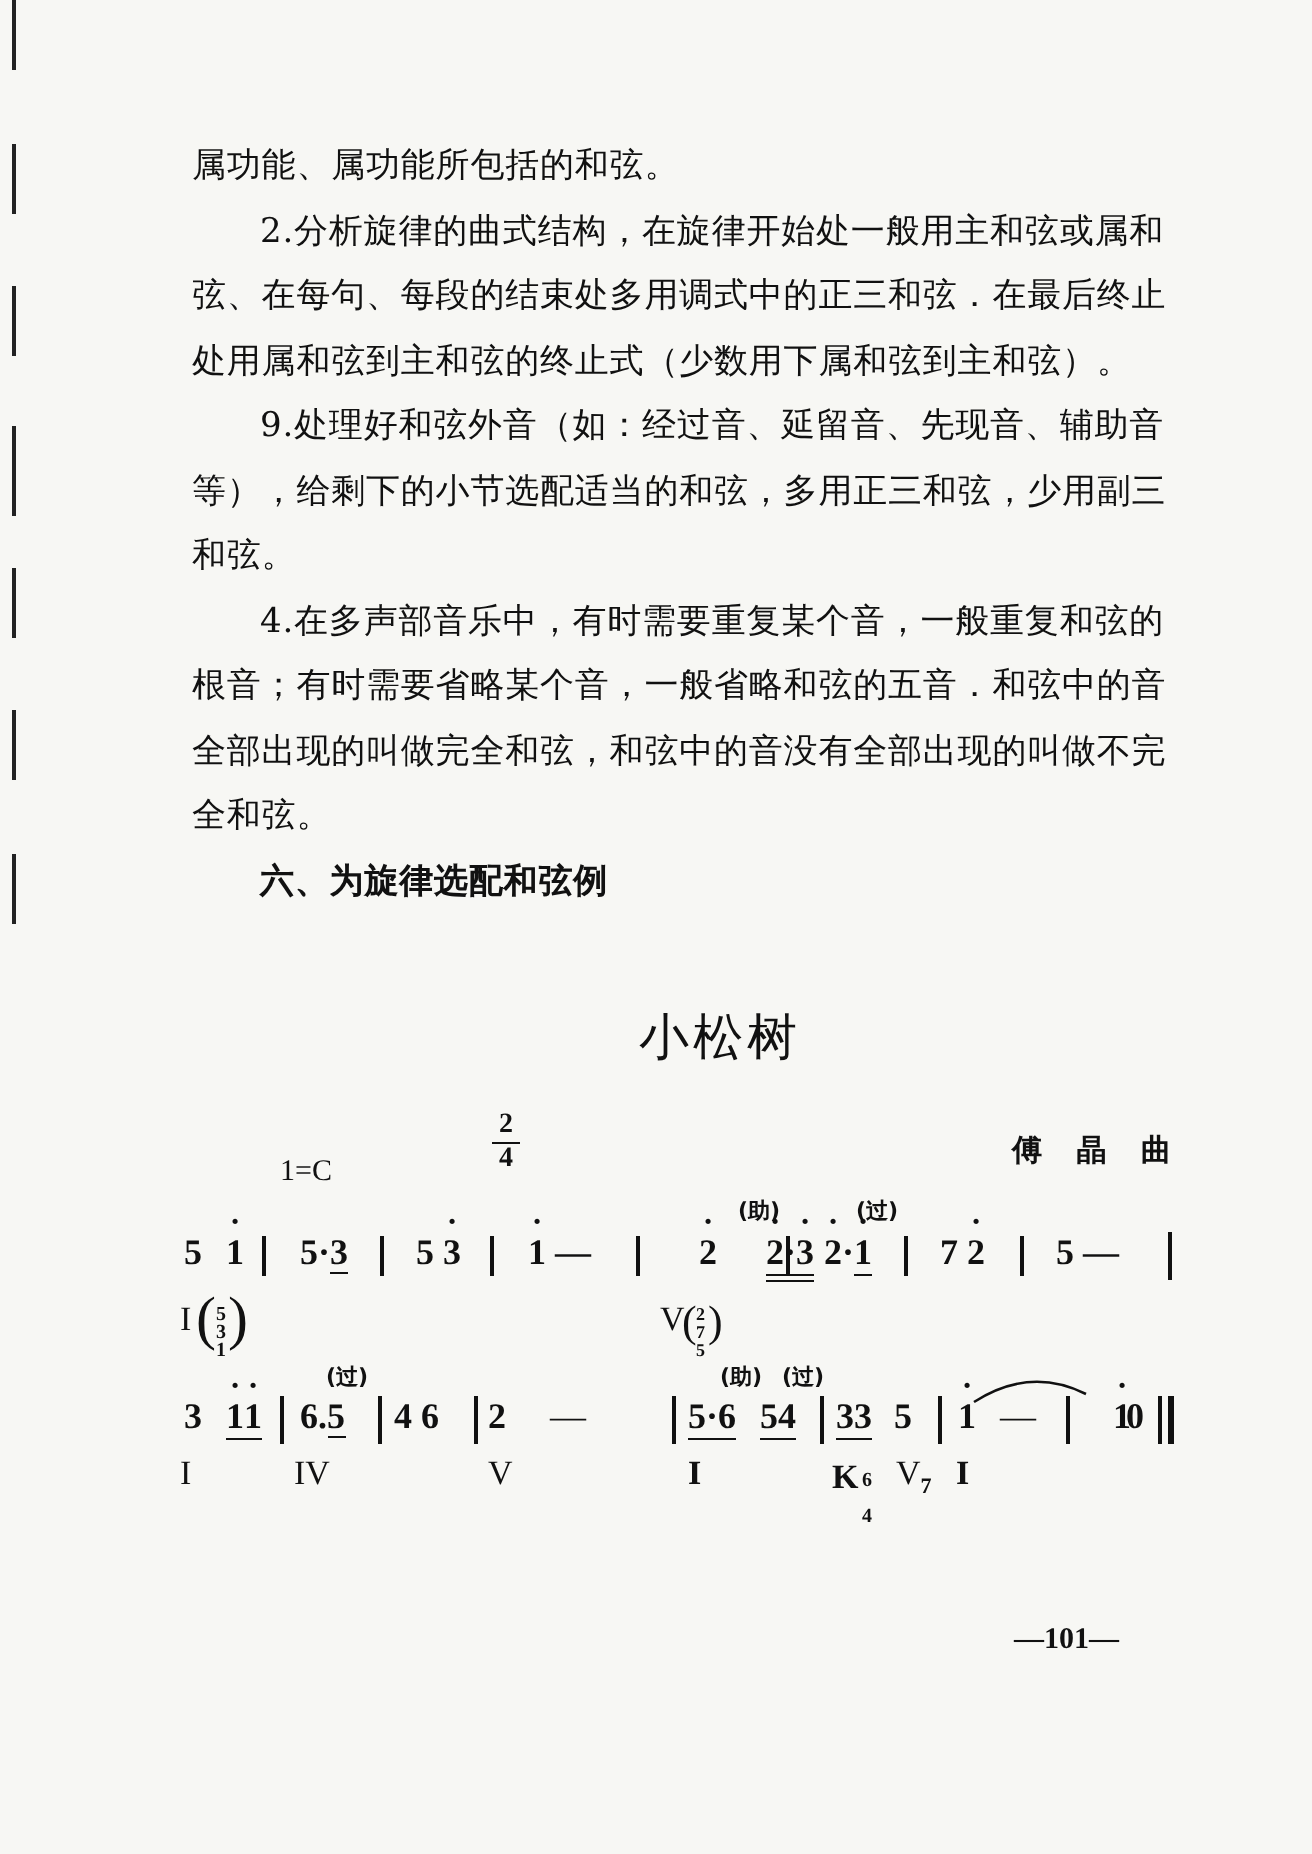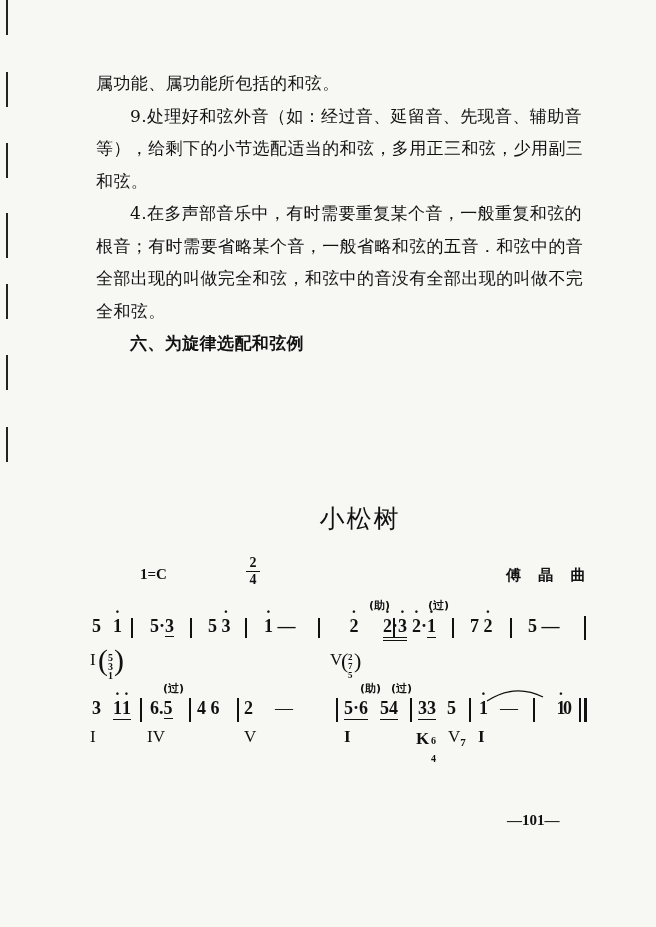--- a/index.html
+++ b/index.html
@@ -19,21 +19,21 @@
     font-size: 17px; line-height: 32.5px; letter-spacing: 0.4px;
   }
   .text-block p { margin: 0; }
   .indent { text-indent: 34px; }
   .section-heading { font-weight: bold; text-indent: 34px; }
 
   .song-title {
     position: absolute; top: 502px; left: 0; width: 656px;
     text-align: center; font-size: 25px; letter-spacing: 2px; padding-left: 32px;
   }
-  .key { position: absolute; top: 566px; left: 140px; font-size: 15px; font-weight: bold; font-family: "Liberation Serif", serif; }
+  .key { position: absolute; top: 578px; left: 140px; font-size: 15px; font-weight: normal; font-family: "Liberation Serif", serif; }
   .timesig { position: absolute; top: 556px; left: 200px; font-size: 14px; font-weight: bold; text-align: center; line-height: 14px; font-family: "Liberation Serif", serif; margin-left: 46px; }
   .timesig .bar { display:block; border-top: 1.5px solid #111; width: 14px; margin: 1px 0; }
   .composer { position: absolute; top: 566px; left: 506px; font-size: 15px; font-weight: bold; letter-spacing: 6px; }
 
   .note-row {
     position: absolute; font-family: "Liberation Serif", serif; font-weight: bold; font-size: 18px;
   }
   .item { position: absolute; white-space: nowrap; }
   .dotabove { position: relative; display: inline-block; }
   .dotabove::before { content: "·"; position: absolute; top: -13px; left: 50%; transform: translateX(-50%); font-size: 16px; }
@@ -55,20 +55,21 @@
 <div class="binding-mark" style="top:0;height:35px;"></div>
 <div class="binding-mark" style="top:72px;height:35px;"></div>
 <div class="binding-mark" style="top:143px;height:35px;"></div>
 <div class="binding-mark" style="top:213px;height:45px;"></div>
 <div class="binding-mark" style="top:284px;height:35px;"></div>
 <div class="binding-mark" style="top:355px;height:35px;"></div>
 <div class="binding-mark" style="top:427px;height:35px;"></div>
 
 <div class="text-block" style="top:67px;">
   <p>属功能、属功能所包括的和弦。</p>
+  <p class="indent">2.分析旋律的曲式结构，在旋律开始处一般用主和弦或属和弦、在每句、每段的结束处多用调式中的正三和弦．在最后终止处用属和弦到主和弦的终止式（少数用下属和弦到主和弦）。</p>
   <p class="indent">9.处理好和弦外音（如：经过音、延留音、先现音、辅助音等），给剩下的小节选配适当的和弦，多用正三和弦，少用副三和弦。</p>
   <p class="indent">4.在多声部音乐中，有时需要重复某个音，一般重复和弦的根音；有时需要省略某个音，一般省略和弦的五音．和弦中的音全部出现的叫做完全和弦，和弦中的音没有全部出现的叫做不完全和弦。</p>
   <p class="section-heading">六、为旋律选配和弦例</p>
 </div>
 
 <div class="song-title">小松树</div>
 <div class="key">1=C</div>
 <div class="timesig">
   <span>2</span>
   <span class="bar"></span>

